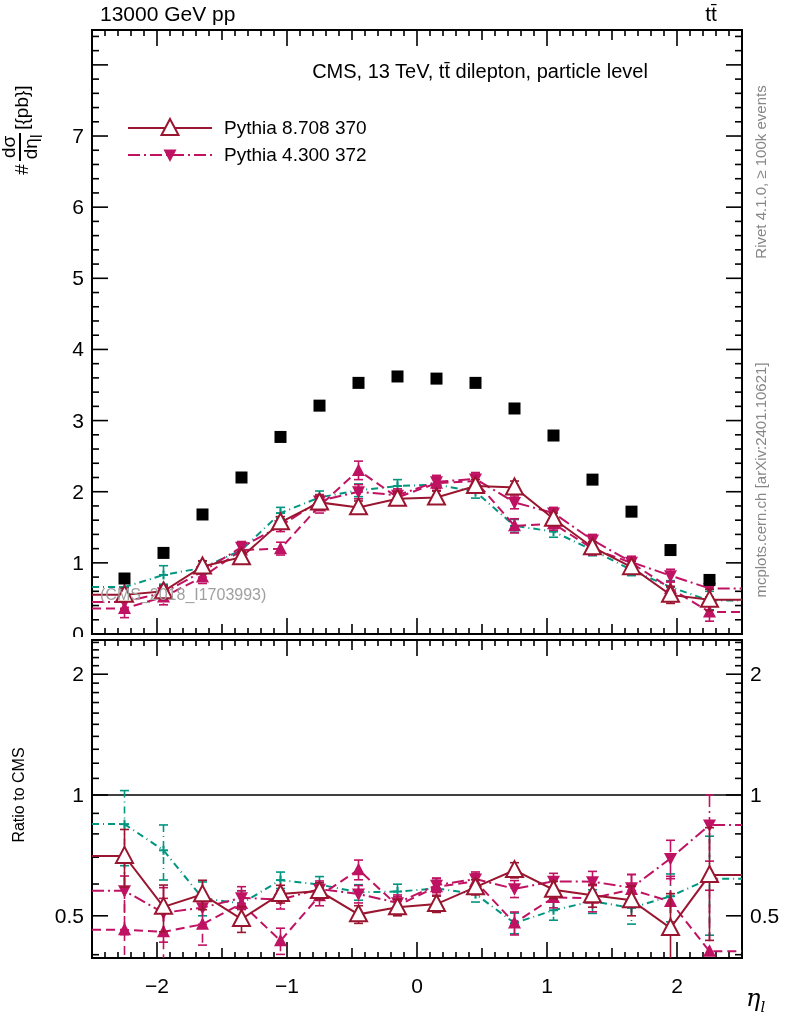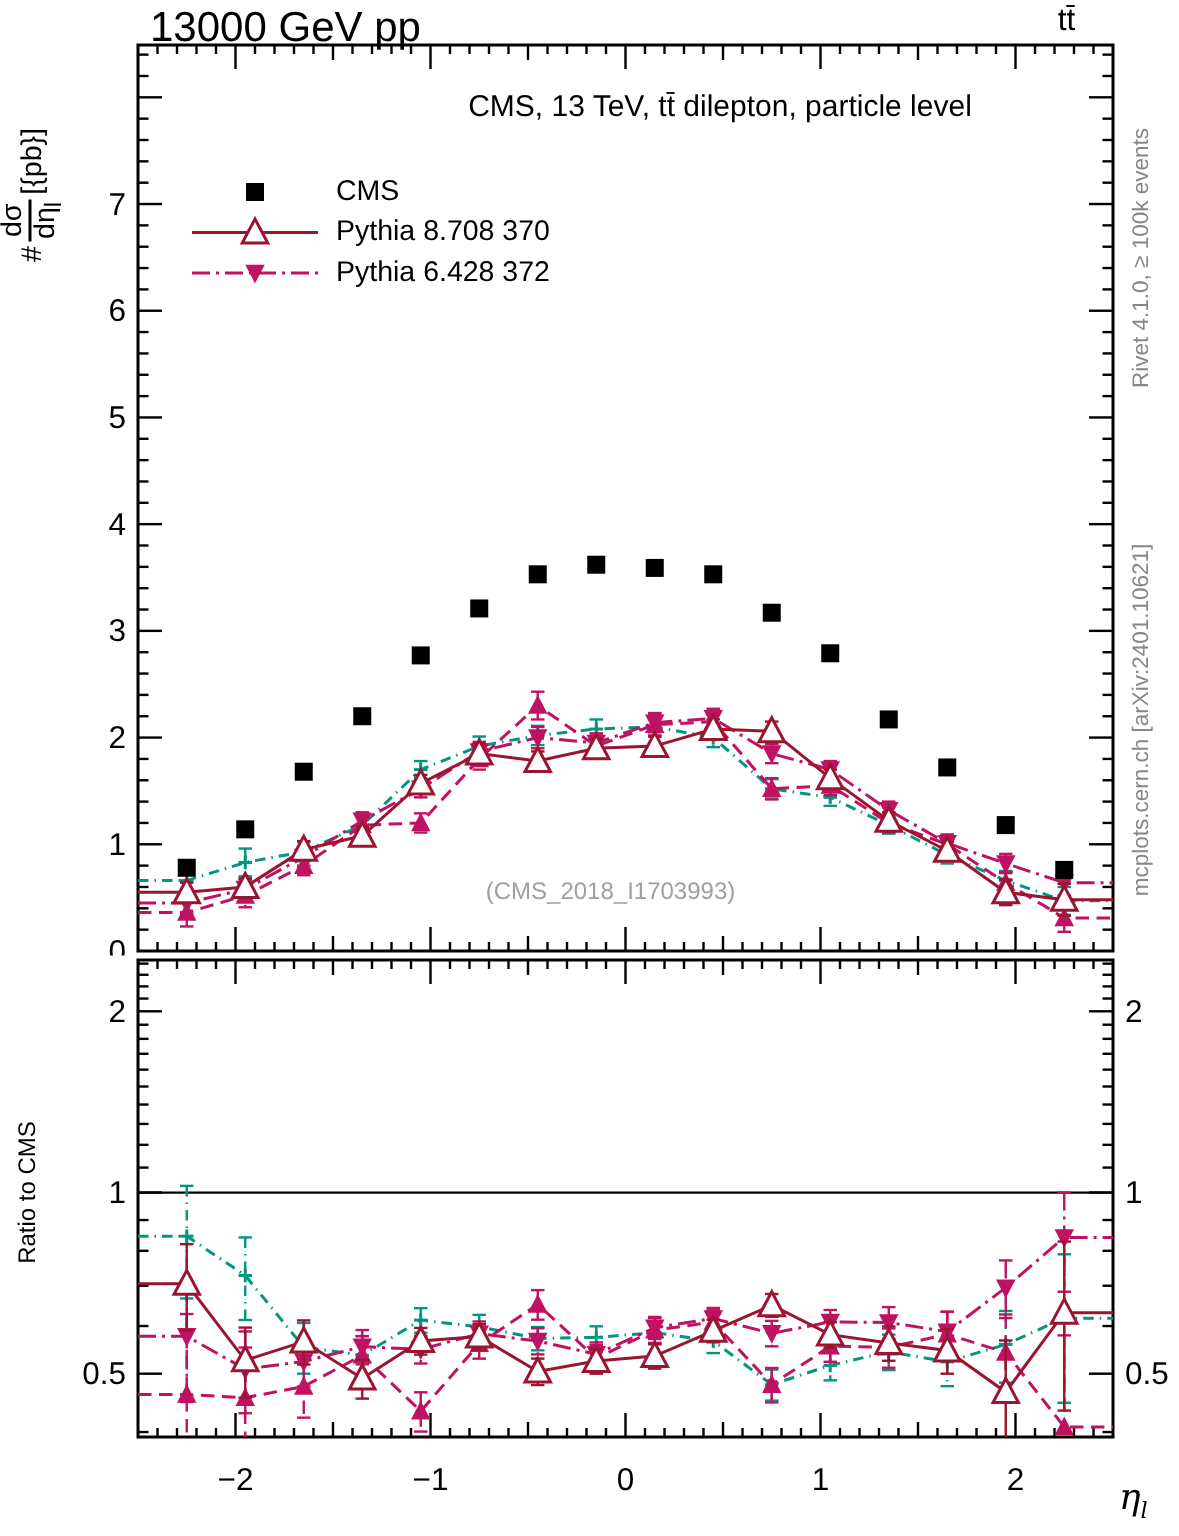--- a/index.html
+++ b/index.html
@@ -1,24 +1,24 @@
 <!DOCTYPE html>
 <html><head>
 <meta charset="utf-8">
 <style>
   html,body{margin:0;padding:0;background:#fff;}
   #stage{position:relative;width:786px;height:1024px;background:#fff;overflow:hidden;
          font-family:"Liberation Sans",sans-serif;color:#000;}
   #chart{position:absolute;left:0;top:0;}
   svg text{font-family:"Liberation Sans",sans-serif;}
   .overlay{position:absolute;white-space:nowrap;}
-  .hdr-left{left:100px;top:2px;font-size:28px;}
+  .hdr-left{left:100px;top:2px;font-size:21px;}
   .hdr-right{left:680px;top:2px;width:62px;text-align:center;font-size:21px;}
   .plot-title{left:92px;top:60px;width:776px;text-align:center;font-size:20px;}
-  .watermark{left:82px;top:586px;width:650px;text-align:center;font-size:16px;color:#9f9f9f;}
+  .watermark{left:100px;top:586px;width:650px;font-size:16px;color:#9f9f9f;}
   .rivet-note{left:612px;top:162px;width:300px;height:20px;text-align:center;font-size:15px;color:#878787;
               transform:rotate(-90deg);}
   .mcplots-note{left:607px;top:470px;width:310px;height:20px;text-align:center;font-size:15px;color:#878787;
               transform:rotate(-90deg);}
   .ratio-ylabel{left:-50px;top:785px;width:140px;height:20px;text-align:center;font-size:16px;
               transform:rotate(-90deg);}
   .ylabel{left:-88px;top:108px;width:220px;height:44px;transform:rotate(-90deg);
           display:flex;align-items:center;justify-content:center;gap:3px;font-size:19px;}
   .frac{display:inline-flex;flex-direction:column;align-items:center;line-height:1.08;}
   .frac .num{border-bottom:2px solid #000;padding:0 3px;}
@@ -990,37 +990,31 @@
       </g>
     </svg>
 
   <div class="overlay hdr-left">13000 GeV pp</div>
   <div class="overlay hdr-right">tt̄</div>
   <div class="overlay plot-title">CMS, 13 TeV, tt̄ dilepton, particle level</div>
 
   <div class="overlay legend" id="legend">
       <div class="legend-item">
         <svg width="88" height="26">
-          <rect x="38" y="7" width="12" height="12" fill="#000000"></rect>
-        </svg>
-        <span>CMS</span>
-      </div>
-      <div class="legend-item">
-        <svg width="88" height="26">
           <line x1="2" x2="86" y1="13" y2="13" stroke="#9a152f" stroke-width="2" stroke-dasharray=""></line>
           <path d="M44 4L52.5 20L35.5 20Z" fill="#fff" stroke="#9a152f" stroke-width="2"></path>
         </svg>
         <span>Pythia 8.708 370</span>
       </div>
       <div class="legend-item">
         <svg width="88" height="26">
           <line x1="2" x2="86" y1="13" y2="13" stroke="#c01262" stroke-width="2" stroke-dasharray="12 4 2 4"></line>
           <path d="M44 20L50.5 7.5L37.5 7.5Z" fill="#c01262"></path>
         </svg>
-        <span>Pythia 6.428 372</span>
+        <span>Pythia 4.300 372</span>
       </div>
     </div>
 
   <div class="overlay watermark">(CMS_2018_I1703993)</div>
   <div class="overlay rivet-note">Rivet 4.1.0, ≥ 100k events</div>
   <div class="overlay mcplots-note">mcplots.cern.ch [arXiv:2401.10621]</div>
 
   <div class="overlay ylabel">
     <span>#</span>
       <span class="frac">

